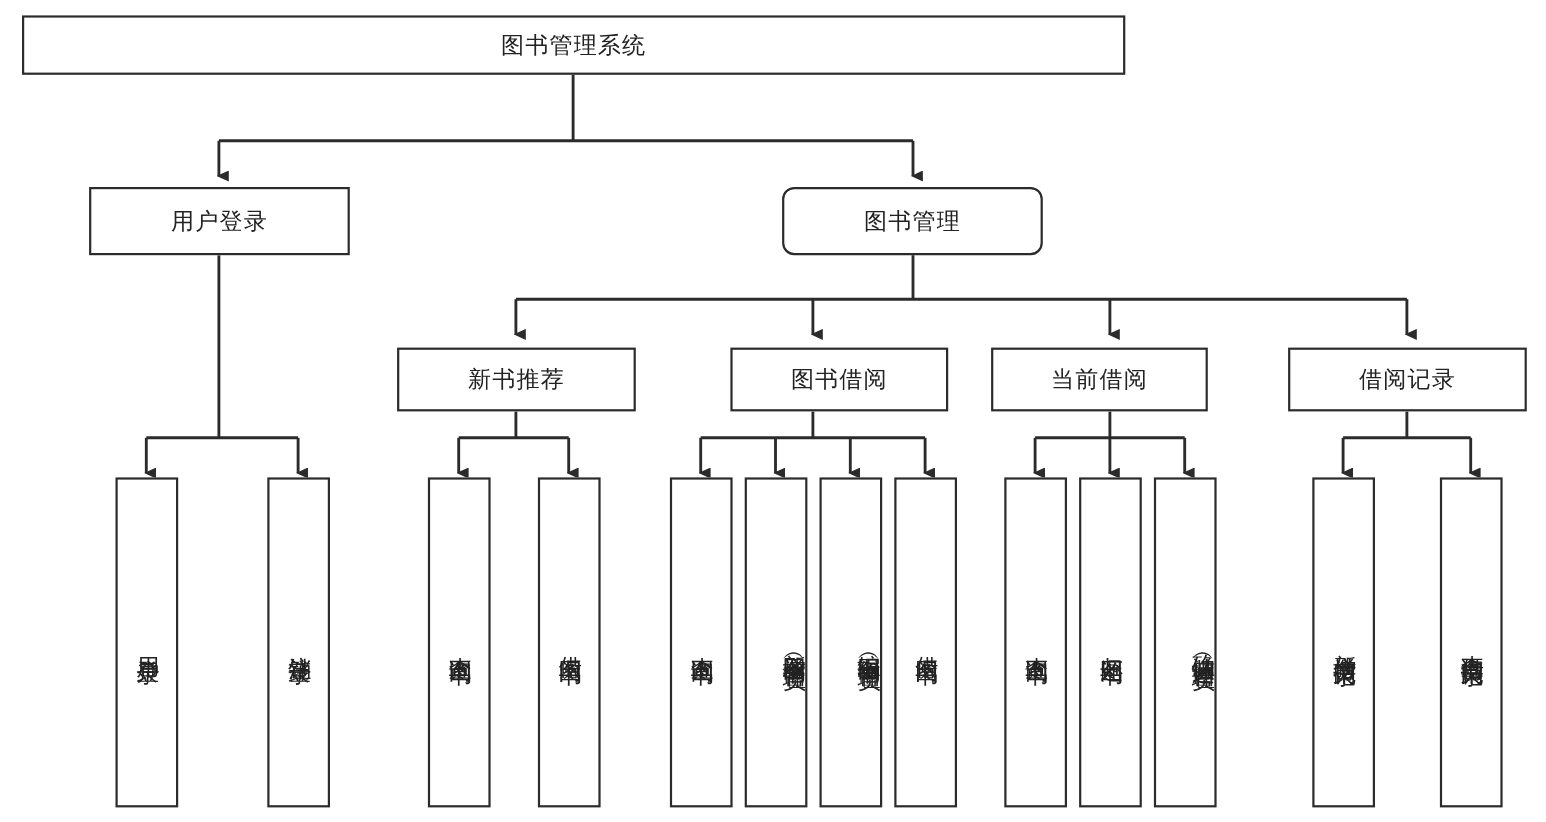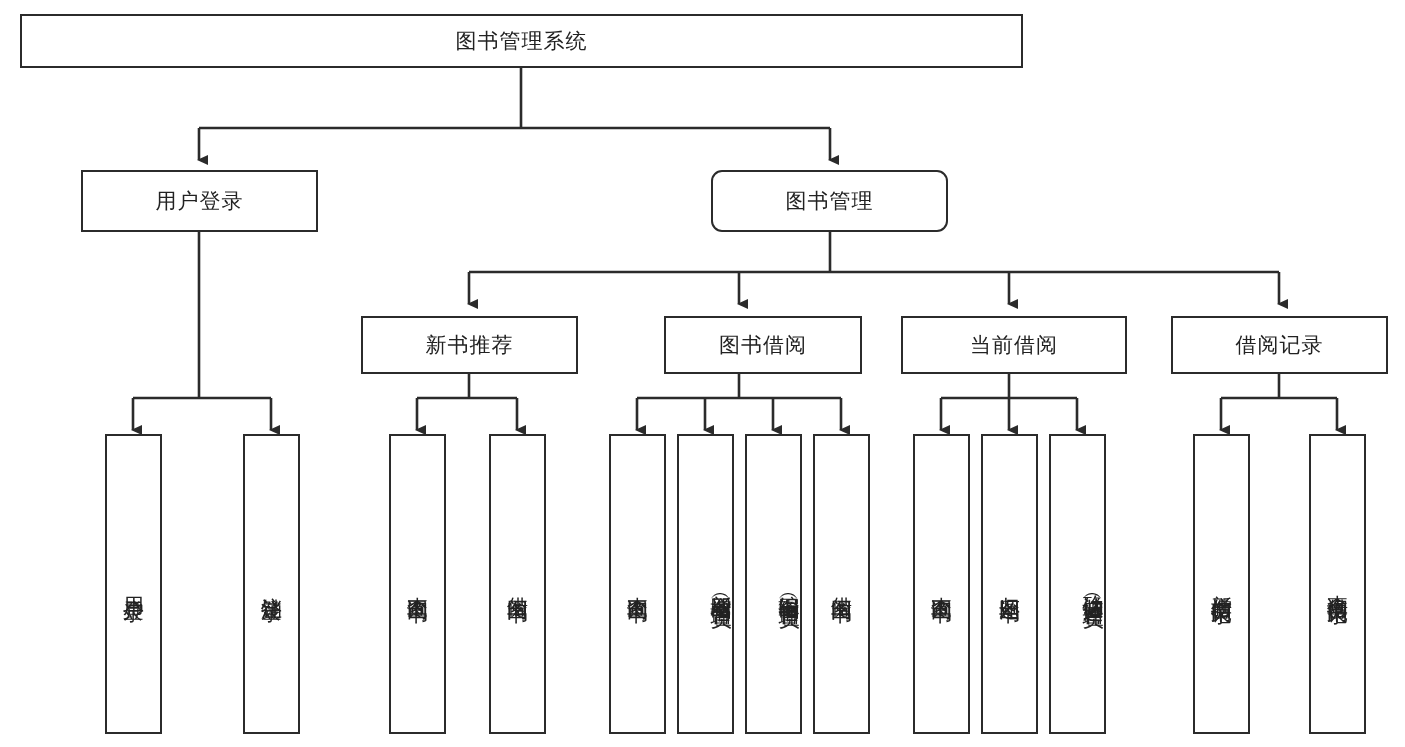--- a/index.html
+++ b/index.html
@@ -135,21 +135,21 @@
   <div class="node horiz" style="left:711px; top:170px; width:237px; height:62px;border-radius:11px;">
     <span class="lbl">图书管理</span>
   </div>
 
   <div class="node horiz" style="left:361px; top:316px; width:217px; height:58px;">
     <span class="lbl">新书推荐</span>
   </div>
   <div class="node horiz" style="left:664px; top:316px; width:198px; height:58px;">
     <span class="lbl">图书借阅</span>
   </div>
-  <div class="node horiz" style="left:901px; top:316px; width:226px; height:58px;">
+  <div class="node horiz" style="left:901px; top:316px; width:197px; height:58px;">
     <span class="lbl">当前借阅</span>
   </div>
   <div class="node horiz" style="left:1171px; top:316px; width:217px; height:58px;font-family:Liberation Mono, monospace;">
     <span class="lbl">借阅记录</span>
   </div>
 
   <div class="node vert midalign" style="left:105px; top:434px; width:57px; height:300px;">
     <span class="lbl">用户登录</span>
   </div>
   <div class="node vert midalign" style="left:243px; top:434px; width:57px; height:300px;">

